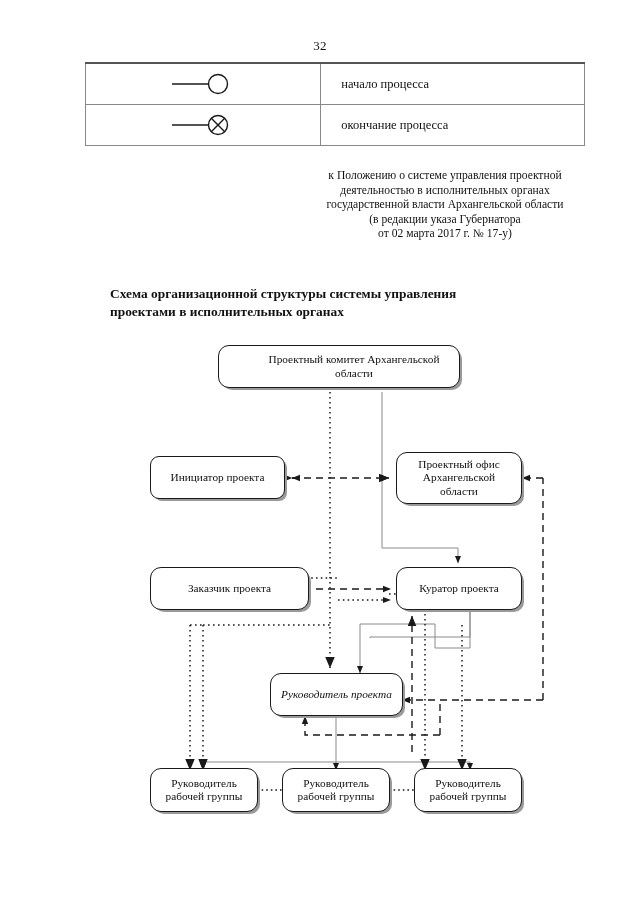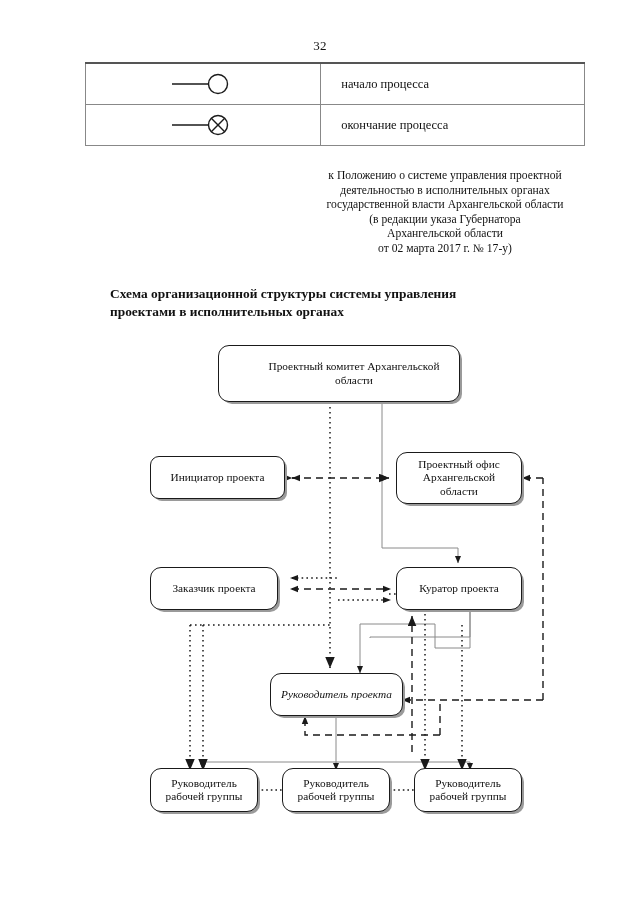--- a/index.html
+++ b/index.html
@@ -142,21 +142,20 @@
     <td class="txt-cell">окончание процесса</td>
   </tr>
 </tbody>
   </table>
 
 <div id="appendix-block">
   <div>к Положению о системе управления проектной</div>
   <div>деятельностью в исполнительных органах</div>
   <div>государственной власти Архангельской области</div>
   <div>(в редакции указа Губернатора</div>
-  <div>Архангельской области</div>
   <div>от 02 марта 2017 г. № 17-у)</div>
 </div>
 
 <div id="chart-title">
   <div>Схема организационной структуры системы управления</div>
   <div>проектами в исполнительных органах</div>
 </div>
 
 <svg id="diagram">
   <defs>
@@ -215,33 +214,33 @@
   <polygon points="402,700 410,696.8 410,703.2" fill="#1a1a1a"></polygon>
 
   <path d="M440,735 L305,735 L305,724" fill="none" stroke="#1a1a1a" stroke-width="1.4" stroke-dasharray="7,5"></path>
   <polygon points="305,716 301.8,724 308.2,724" fill="#1a1a1a"></polygon>
   <path d="M440,735 L440,700" fill="none" stroke="#1a1a1a" stroke-width="1.4" stroke-dasharray="7,5"></path>
 
   <path d="M257,790 L283,790" fill="none" stroke="#1a1a1a" stroke-width="1.5" stroke-dasharray="1.6,3"></path>
   <path d="M389,790 L415,790" fill="none" stroke="#1a1a1a" stroke-width="1.5" stroke-dasharray="1.6,3"></path>
 </svg>
 
-<div class="node" style="left:218px; top:345px; width:242px; height:57px;padding-left:36px;">
+<div class="node" style="left:218px; top:345px; width:242px; height:43px;padding-left:36px;">
   <span>Проектный комитет Архангельской области</span>
 </div>
 
 <div class="node" style="left:150px; top:456px; width:135px; height:43px;border-radius:9px;">
   <span>Инициатор проекта</span>
 </div>
 
 <div class="node" style="left:396px; top:452px; width:126px; height:52px;">
   <span>Проектный офис Архангельской области</span>
 </div>
 
-<div class="node" style="left:150px; top:567px; width:128px; height:43px;">
+<div class="node" style="left:150px; top:567px; width:159px; height:43px;">
   <span>Заказчик проекта</span>
 </div>
 
 <div class="node" style="left:396px; top:567px; width:126px; height:43px;justify-content:center;">
   <span>Куратор проекта</span>
 </div>
 
 <div class="node" style="left:270px; top:673px; width:133px; height:43px;font-style:italic;">
   <span>Руководитель проекта</span>
 </div>

